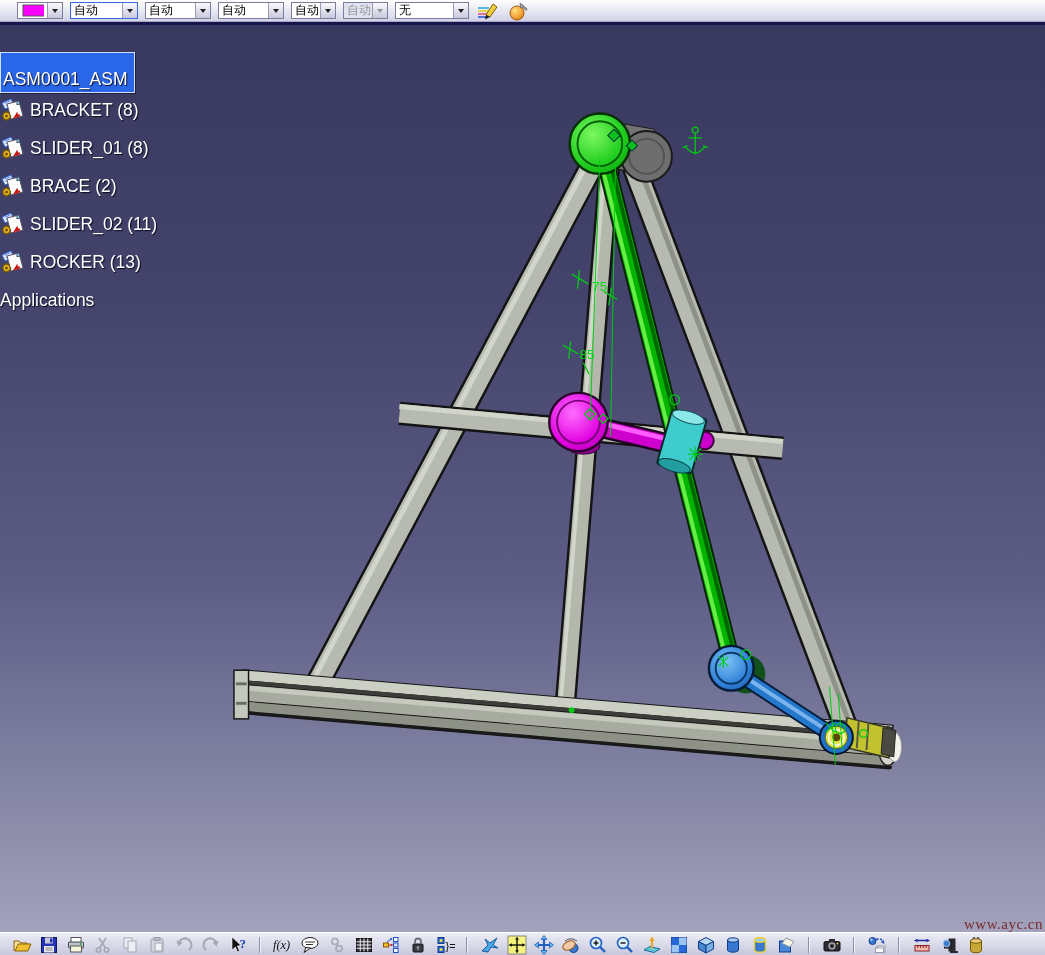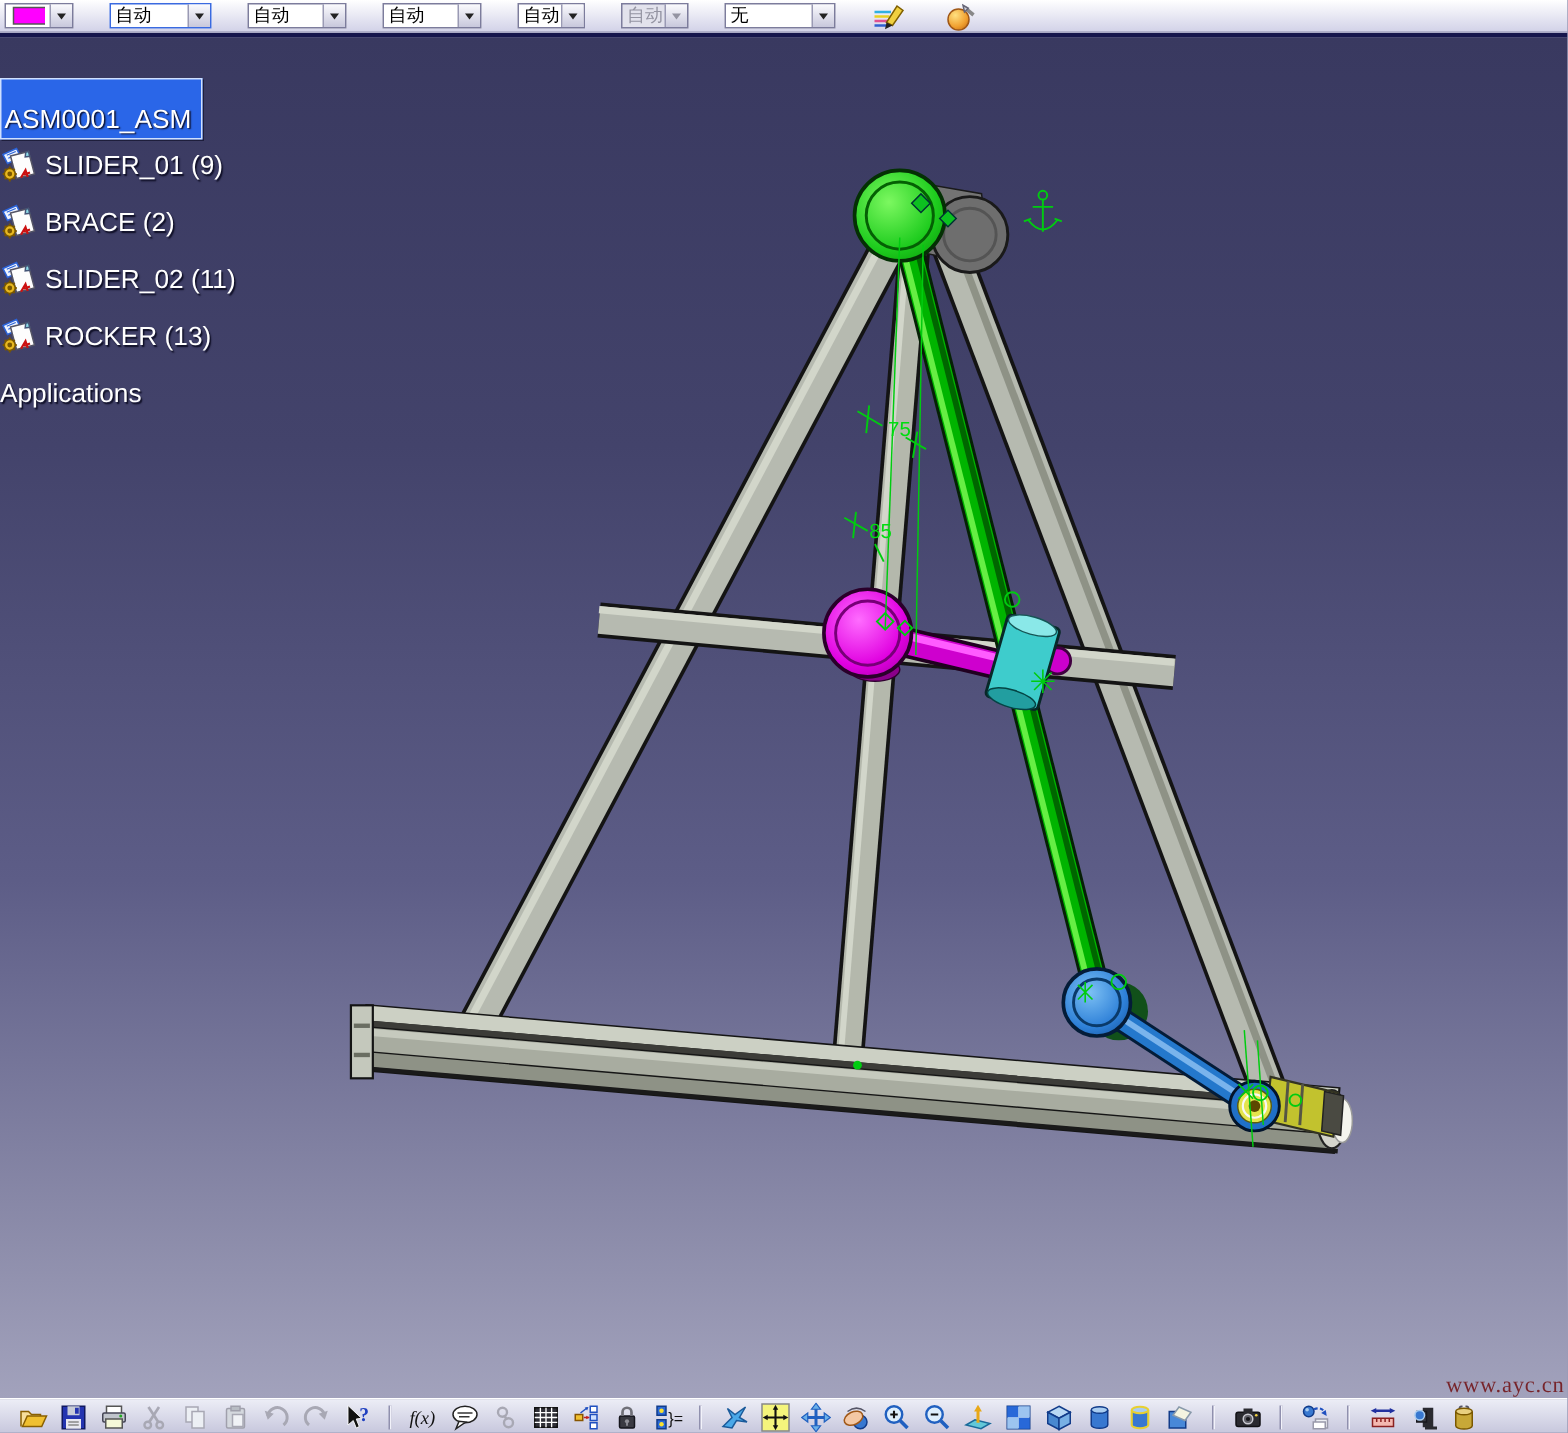--- a/index.html
+++ b/index.html
@@ -1,19 +1,19 @@
 <!DOCTYPE html>
 <html><head>
 <meta charset="utf-8">
 <style>
   html,body{margin:0;padding:0}
   body{width:1045px;height:955px;overflow:hidden;font-family:"Liberation Sans",sans-serif;background:#9a9ab6;position:relative}
 
   
-  .topbar{height:21px;background:linear-gradient(#ffffff,#d2d2e8);border-bottom:1px solid #a8a8c4;display:flex;align-items:center;gap:24px;padding-left:3px}
+  .topbar{height:21px;background:linear-gradient(#ffffff,#d2d2e8);border-bottom:1px solid #a8a8c4;display:flex;align-items:center;gap:7px;padding-left:17px}
   .topbar-edge{height:3px;background:#16164c}
   .combo{display:flex;align-items:stretch;height:17px;background:#fff;border:1px solid #7c7c9c;box-sizing:border-box}
   .combo .val{font-size:12px;line-height:15px;padding:0 3px;flex:1;white-space:nowrap;overflow:hidden;color:#000}
   .combo .arr{width:14px;background:linear-gradient(#fafafd,#c8c8dc);border-left:1px solid #9a9ab4;display:flex;align-items:center;justify-content:center}
   .tri{width:0;height:0;border:3.5px solid transparent;border-top:4.5px solid #222;margin-top:4px}
   .combo.focused{border:1px solid #3a6ae0}
   .combo.disabled{background:#e2e2ec}
   .combo.disabled .val{color:#9494a2}
   .combo.disabled .tri{border-top-color:#9494a2}
   .combo.color-combo{width:46px}
@@ -294,21 +294,27 @@
   </svg>
 
   <div class="tree">
     <div class="trow">
       <span class="root-label">ASM0001_ASM</span>
     </div>
     <div class="trow">
       <svg class="ticon" viewBox="0 0 26 26">
           <use href="#part-icon"></use>
         </svg>
-      <span>SLIDER_01 (9)</span>
+      <span>BRACKET (8)</span>
+    </div>
+    <div class="trow">
+      <svg class="ticon" viewBox="0 0 26 26">
+          <use href="#part-icon"></use>
+        </svg>
+      <span>SLIDER_01 (8)</span>
     </div>
     <div class="trow">
       <svg class="ticon" viewBox="0 0 26 26">
           <use href="#part-icon"></use>
         </svg>
       <span>BRACE (2)</span>
     </div>
     <div class="trow">
       <svg class="ticon" viewBox="0 0 26 26">
           <use href="#part-icon"></use>

